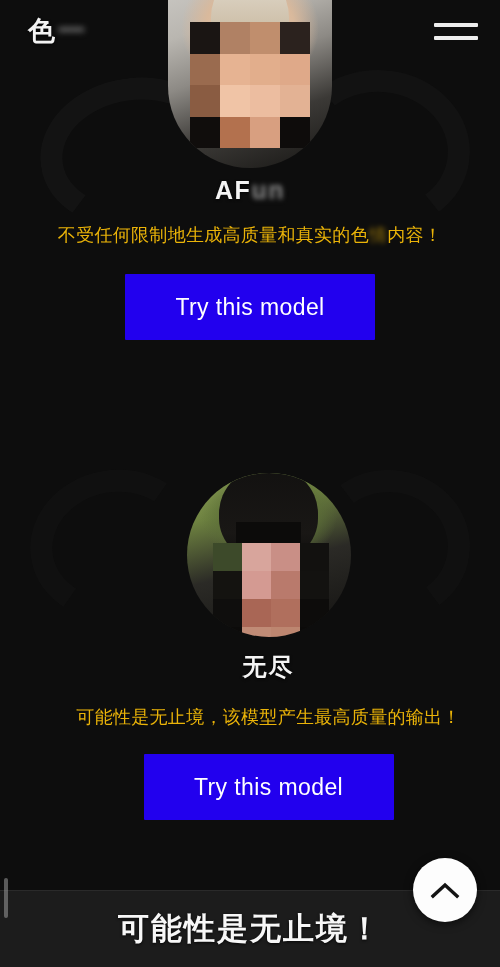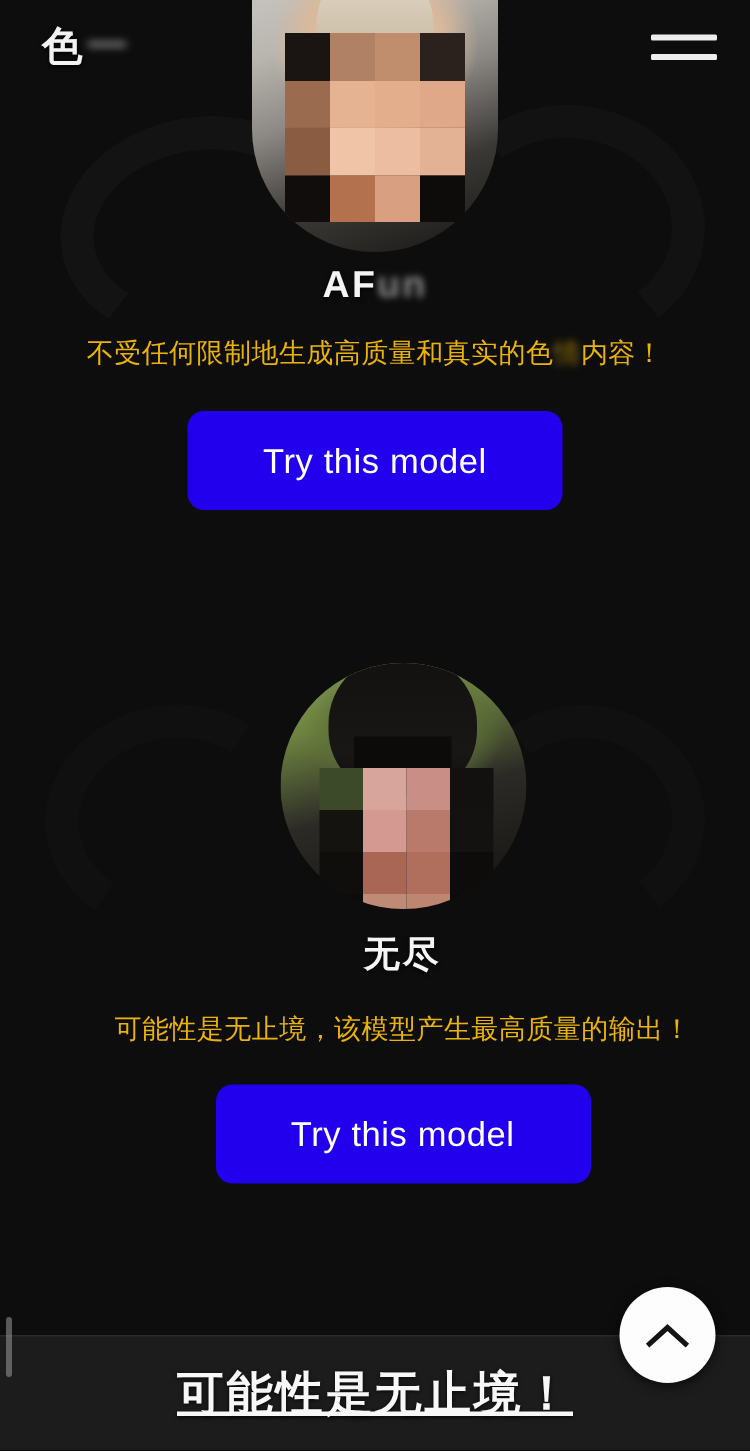--- a/index.html
+++ b/index.html
@@ -76,21 +76,21 @@
     text-shadow:0 1px 1px rgba(0,0,0,.35);
   }
 
   
   .card {
     position:absolute; left:0; right:0;
     display:flex; flex-direction:column; align-items:center;
     z-index:4;
   }
   #card-1 { top:4px; }
-  #card-2 { top:428px;padding-left:37px; }
+  #card-2 { top:459px;padding-left:37px; }
 
   .avatar-wrap {
     position:relative;
     width:164px; height:164px;
     border-radius:50%;
     overflow:hidden;
   }
   #card-1 .avatar-wrap { margin-top:-36px; height:200px; border-radius:0 0 82px 82px; width:164px; }
   #card-2 .avatar-wrap { margin-top:14px; }
 
@@ -165,21 +165,21 @@
   .card-desc .blurred-char {
     display:inline-block;
     filter:blur(2.6px);
     opacity:.6;
   }
 
   .try-button {
     margin-top:24px;
     width:250px; height:66px;
     background:#2200ee;
-    border:none; border-radius:11px;
+    border:none; border-radius:1px;
     color:#ffffff;
     font-size:23px; font-weight:400;
     letter-spacing:.4px;
     cursor:pointer;
     display:flex; align-items:center; justify-content:center;
     font-family:"Liberation Sans","DejaVu Sans",sans-serif;
   }
   #card-2 .try-button { margin-top:22px; }
 
   
@@ -202,21 +202,20 @@
     background:#1c1c1c;
     border-top:1px solid #2a2a2a;
     display:flex; align-items:center; justify-content:center;
     z-index:10;
   }
   .footer-band .txt {
     font-size:31px; font-weight:700;
     color:#f7f7f7;
     letter-spacing:2px;
     text-shadow:0 1px 3px rgba(0,0,0,.8);
-    text-decoration:underline;
   }
 
   
   .scroll-sliver {
     position:absolute; left:4px; top:878px;
     width:4px; height:40px;
     background:#9a9a9a; opacity:.55;
     border-radius:2px; z-index:12;
   }
 </style>

